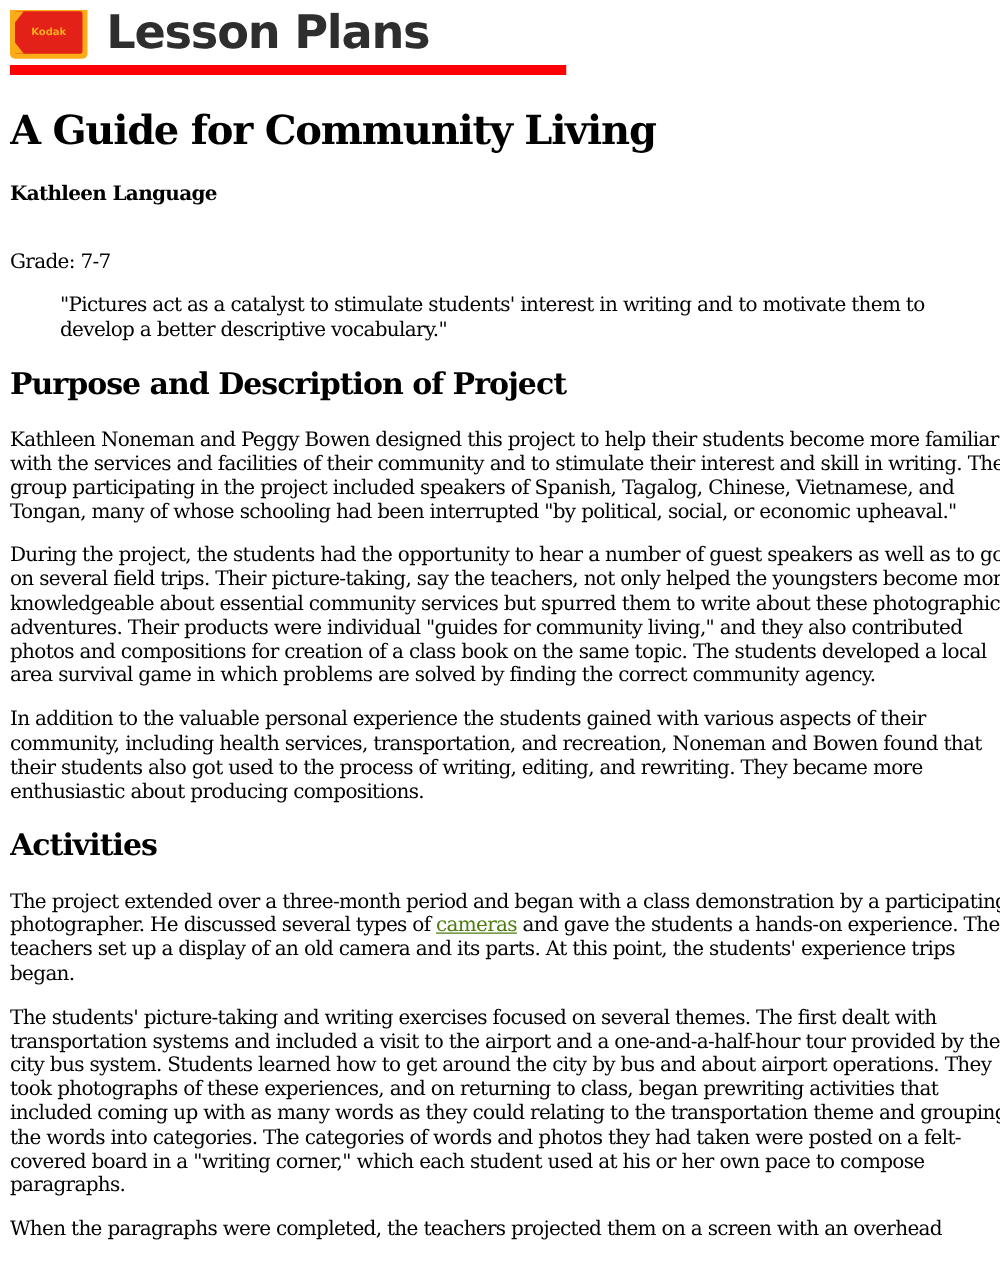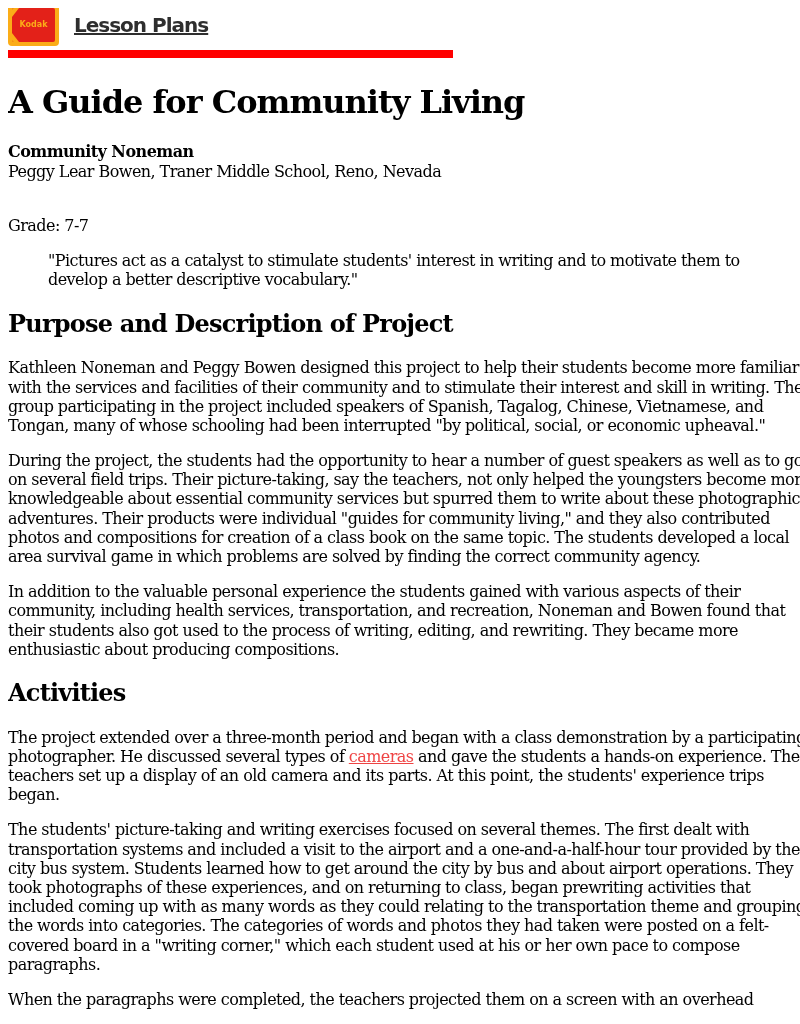--- a/index.html
+++ b/index.html
@@ -11,21 +11,21 @@
     font-family: "DejaVu Serif", serif;
     font-size: 16px;
     line-height: 1.2;
     letter-spacing: -0.55px;      
   }
 
   
   .banner { margin-top: -4px; margin-bottom: 25px; }
   .banner-row { display: flex; align-items: center; gap: 15px; }
   .kodak-logo {
-    width: 51px; height: 42px;
+    width: 62px; height: 42px;
     background: #FBAD18;
     border-radius: 4px;
     padding: 4px;
     box-sizing: border-box;
     flex: 0 0 auto;
   }
   .kodak-inner {
     position: relative;
     width: 100%; height: 100%;
     background: #E32119;
@@ -48,24 +48,23 @@
   .kodak-word {
     color: #FBAD18;
     font-family: "DejaVu Sans", sans-serif;
     font-weight: bold;
     font-size: 8px;
     letter-spacing: 0;
   }
   .banner-title {
     font-family: "DejaVu Sans", sans-serif;
     font-weight: bold;
-    font-size: 20px;
+    font-size: 37px;
     color: #2E2E2E;
     letter-spacing: -1px;
-    text-decoration: underline;
   }
   .banner-bar {
     margin-top: 4px;
     width: 445px; height: 8px;
     background: #FF0000;
   }
 
   
   h1 {
     font-size: 32px;
@@ -74,21 +73,21 @@
     letter-spacing: -1px;
   }
   h2 {
     font-size: 24px;
     font-weight: bold;
     margin: 20px 0;
     letter-spacing: -0.8px;
   }
   p { margin: 16px 0; }
   blockquote { margin: 16px 40px; }
-  a { color: #ef4444; text-decoration: underline; cursor: pointer; }
+  a { color: #4d7c0f; text-decoration: underline; cursor: pointer; }
 </style>
 </head>
 <body>
 
 <div class="banner">
   <div class="banner-row">
     <div class="kodak-logo">
       <div class="kodak-inner">
         <div class="k-notch-top"></div>
         <div class="k-notch-bottom"></div>
@@ -96,22 +95,21 @@
       </div>
     </div>
     <span class="banner-title">Lesson Plans</span>
   </div>
   <div class="banner-bar"></div>
 </div>
 
 <h1>A Guide for Community Living</h1>
 
 <p>
-  <b>Community Noneman</b><br>
-  <span>Peggy Lear Bowen, Traner Middle School, Reno, Nevada</span>
+  <b>Kathleen Language</b><br>
 </p>
 
 <p>
   <br>
   <span>Grade: 7-7</span>
 </p>
 
 <blockquote>"Pictures act as a catalyst to stimulate students' interest in writing and to motivate them to develop a better descriptive vocabulary."</blockquote>
 
 <h2>Purpose and Description of Project</h2>

